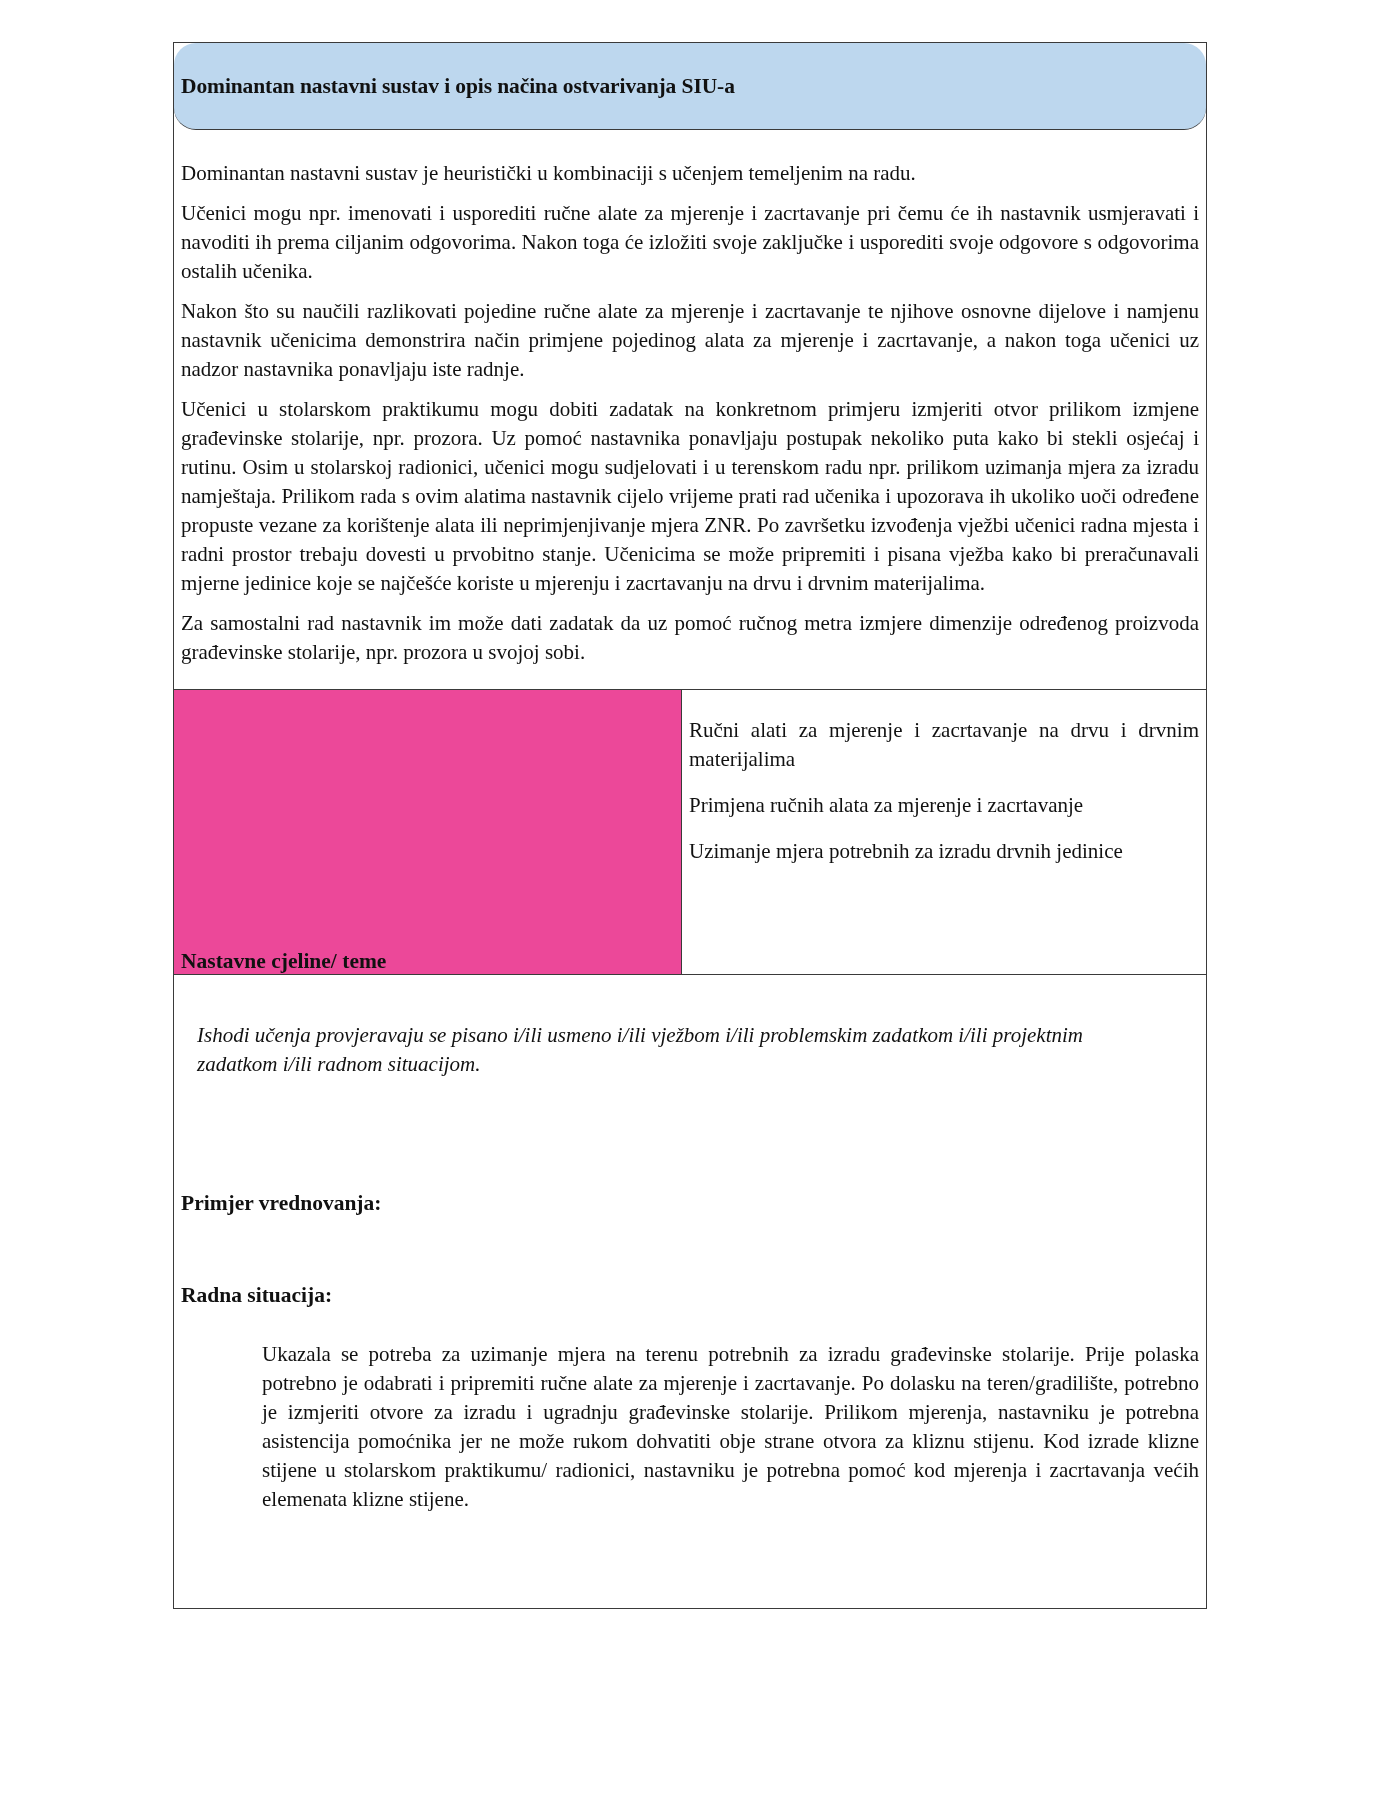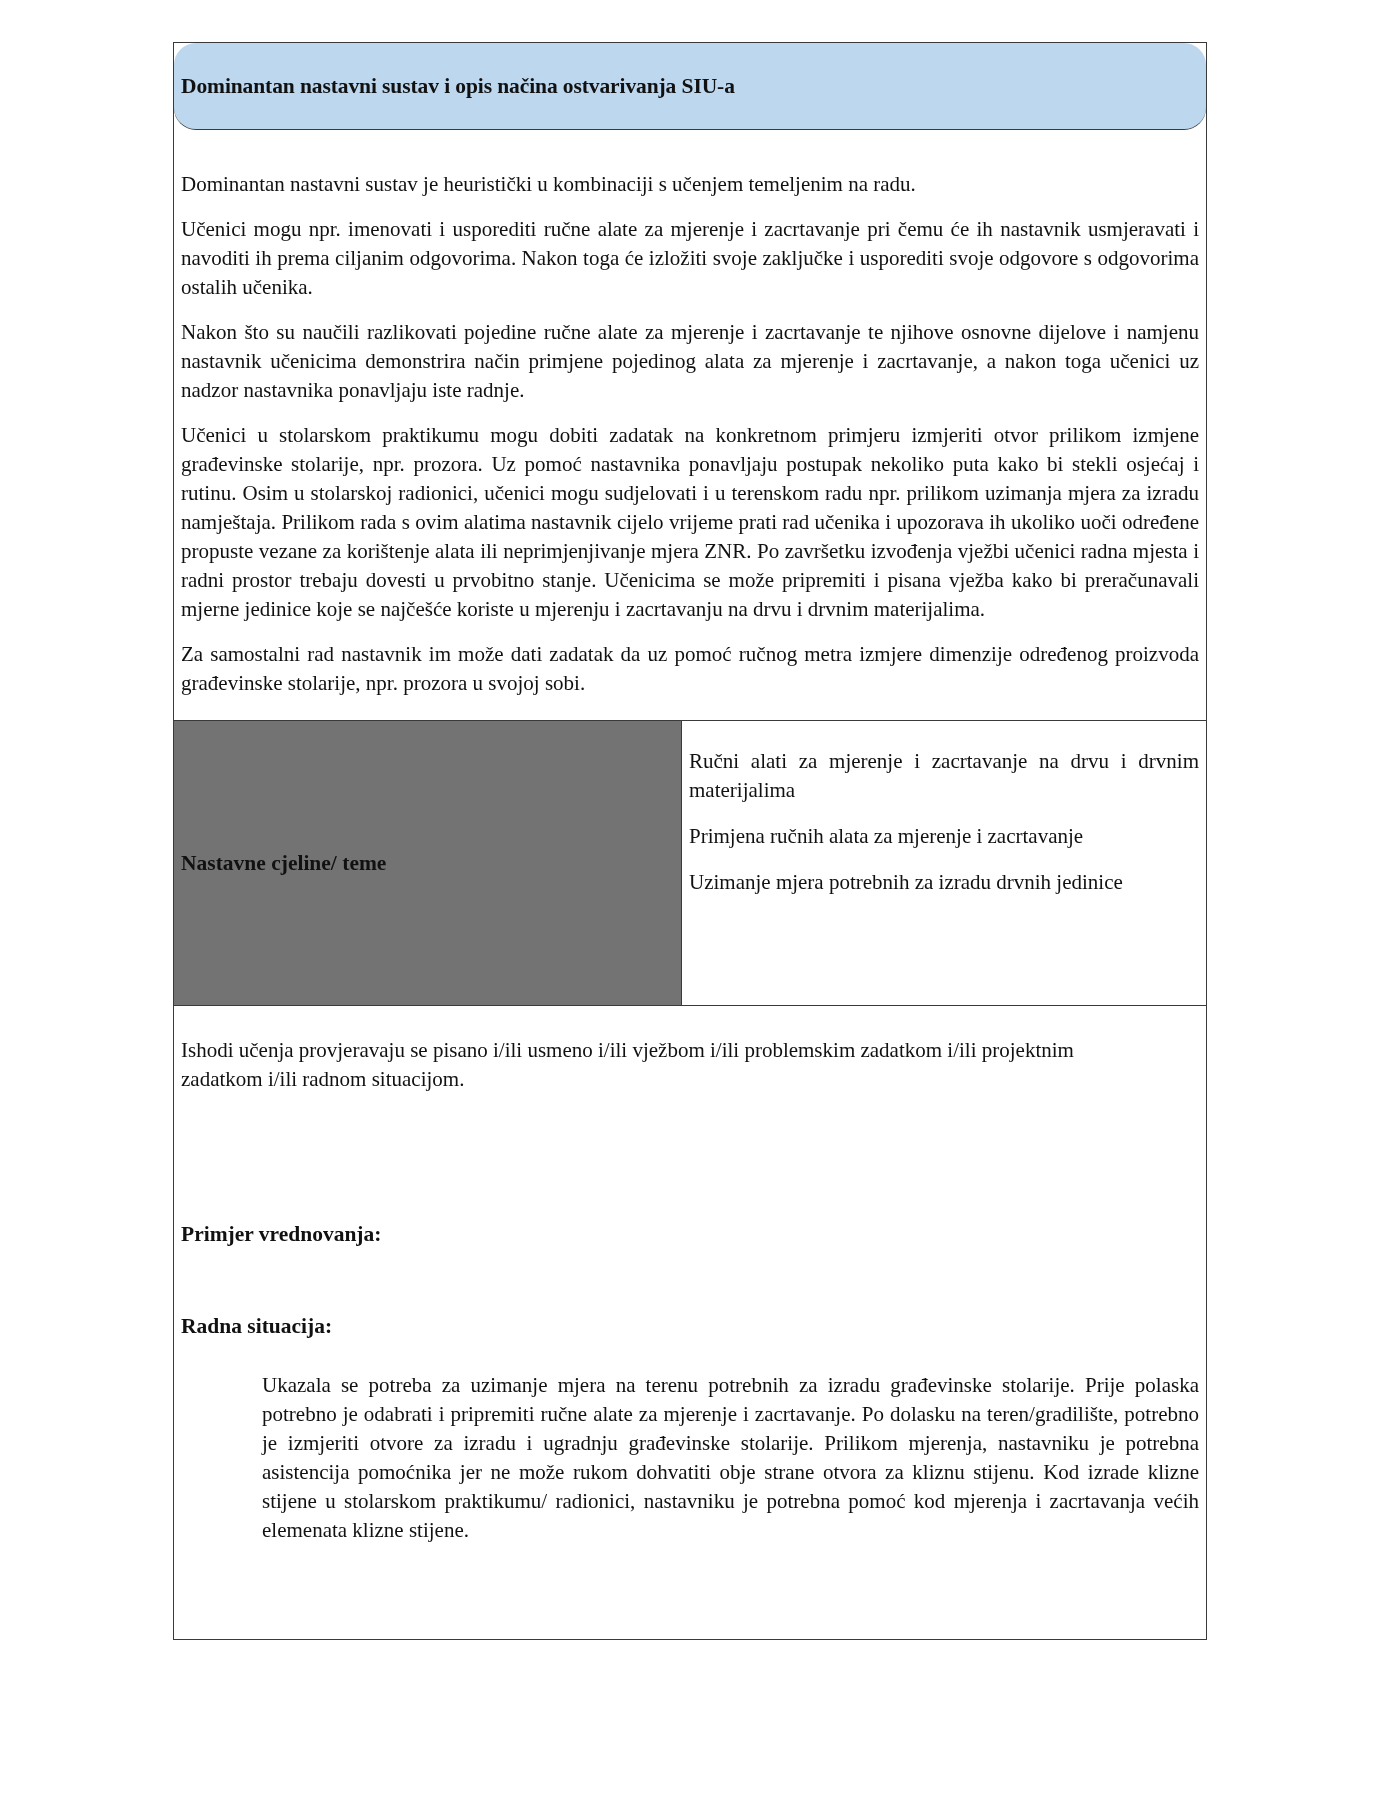--- a/index.html
+++ b/index.html
@@ -42,34 +42,34 @@
       font-size: 21.5px;
       letter-spacing: -0.1px;
     }
     .body-cell {
       padding: 24px 7px 22px 7px;
       font-size: 21px;
       line-height: 29px;
       text-align: justify;
     }
     .body-cell p {
-      margin: 16px 0 11px 0;
+      margin: 5px 0 11px 0;
     }
     .body-cell p:last-child { margin-bottom: 0; }
 
     .split-row {
       display: flex;
       height: 285px;
     }
     .split-left {
       width: 508px;
-      background: #737373;
+      background: #ec4899;
       border-right: 1.5px solid #3a3a3a;
       display: flex;
-      align-items: center;
+      align-items: flex-end;
       padding: 0 7px;
       box-sizing: border-box;
     }
     .split-left .label {
       font-weight: bold;
       font-size: 21.5px;
     }
     .split-right {
       flex: 1;
       padding: 26px 7px 10px 7px;
@@ -88,22 +88,23 @@
 
     .eval-cell {
       height: 633px;
       padding: 30px 7px 0 7px;
       font-size: 21px;
       line-height: 29px;
       box-sizing: border-box;
       position: relative;
     }
     .eval-intro {
-      margin: 0;
+      margin: 16px;
       width: 960px;
+      font-style: italic;
     }
     .eval-subhead {
       font-weight: bold;
       font-size: 21.5px;
       position: absolute;
       left: 7px;
     }
     .eval-subhead.primjer { top: 214px; }
     .eval-subhead.radna { top: 306px; }
     .situation-text {

